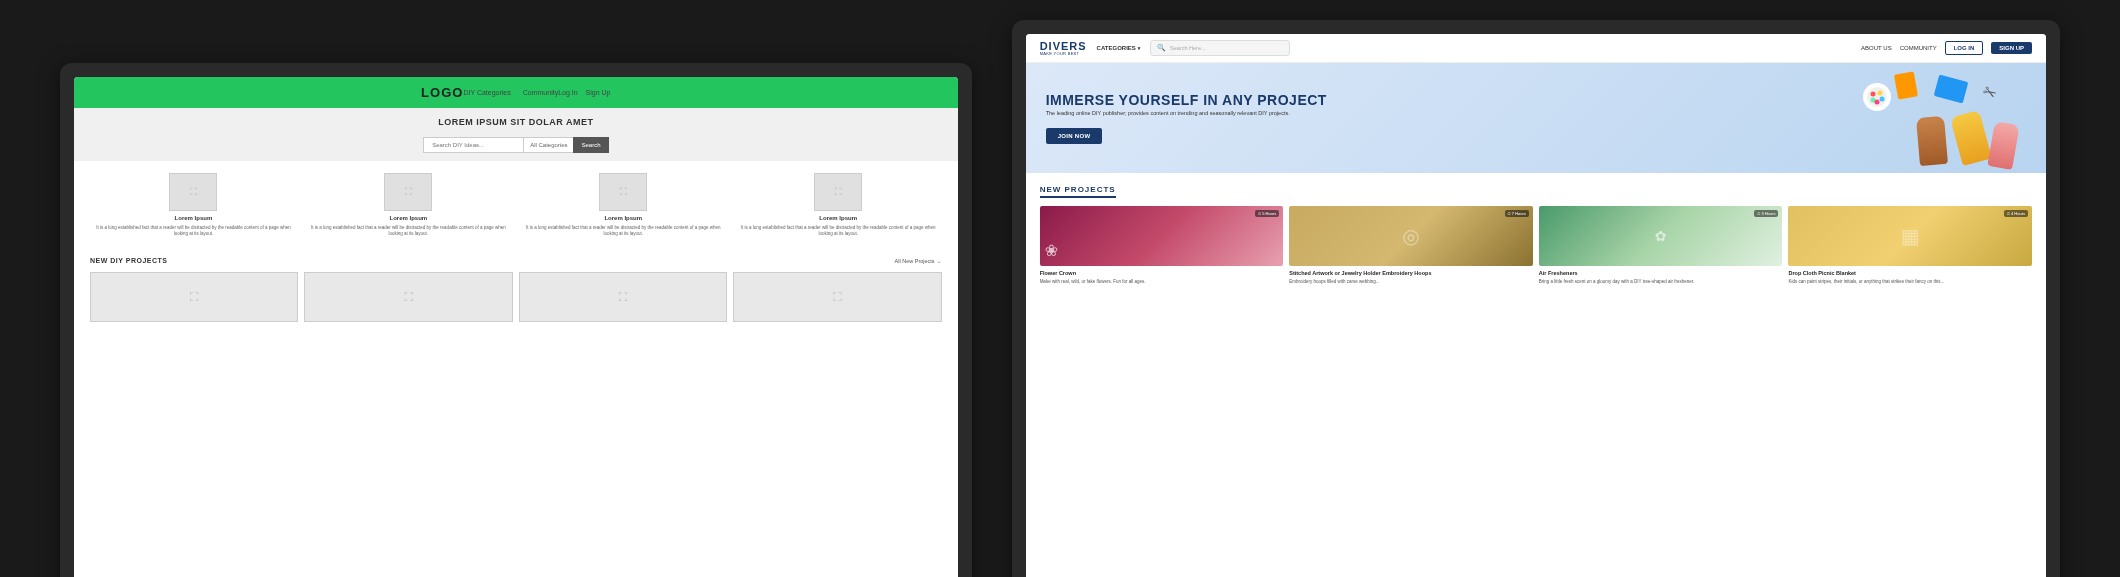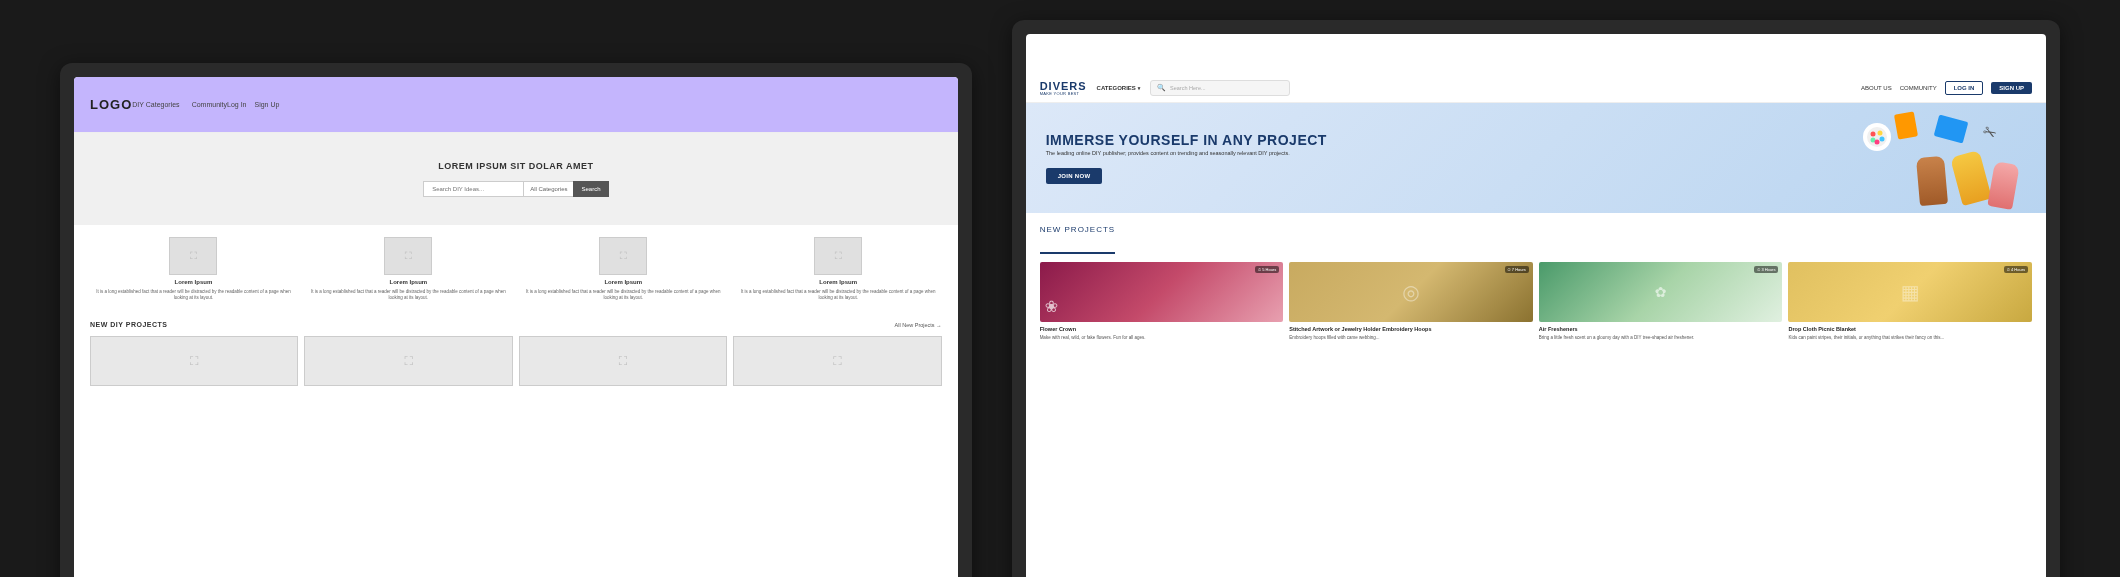--- a/index.html
+++ b/index.html
@@ -47,24 +47,24 @@
       width: 100%;
       height: 100%;
       display: flex;
       flex-direction: column;
     }
 
     
     .nav-left {
       display: flex;
       align-items: center;
-      justify-content: flex-start;
-      padding: 20px 16px;
+      justify-content: center;
+      padding: 8px 16px;
       border-bottom: 1px solid #eee;
-      background: #c4b5fd;
+      background: #22c55e;
     }
 
     .nav-logo {
       font-size: 13px;
       font-weight: 800;
       letter-spacing: 1px;
       color: #222;
     }
 
     .nav-links-left {
@@ -77,21 +77,21 @@
     .nav-links-right {
       display: flex;
       gap: 8px;
       font-size: 7px;
       color: #444;
     }
 
     
     .hero-left {
       background: #f0f0f0;
-      padding: 28px 16px;
+      padding: 8px 16px;
       text-align: center;
     }
 
     .hero-title {
       font-size: 9px;
       font-weight: 700;
       color: #333;
       margin-bottom: 10px;
       letter-spacing: 0.5px;
     }
@@ -227,21 +227,20 @@
     }
 
     
     .nav-right {
       display: flex;
       align-items: center;
       padding: 6px 14px;
       gap: 10px;
       background: #fff;
       border-bottom: 1px solid #eee;
-      margin-top: 40px;
     }
 
     .divers-logo {
       display: flex;
       flex-direction: column;
       line-height: 1;
     }
 
     .divers-name {
       font-size: 11px;
@@ -461,27 +460,27 @@
       color: #555;
     }
 
     
     .new-projects-right {
       padding: 12px 14px;
     }
 
     .section-label {
       font-size: 8px;
-      font-weight: 400;
+      font-weight: 700;
       color: #1a3a6b;
       letter-spacing: 1px;
       margin-bottom: 8px;
       border-bottom: 2px solid #1a3a6b;
       display: inline-block;
-      padding-bottom: 18px;
+      padding-bottom: 2px;
     }
 
     .project-grid {
       display: flex;
       gap: 6px;
     }
 
     .project-item {
       flex: 1;
       display: flex;

